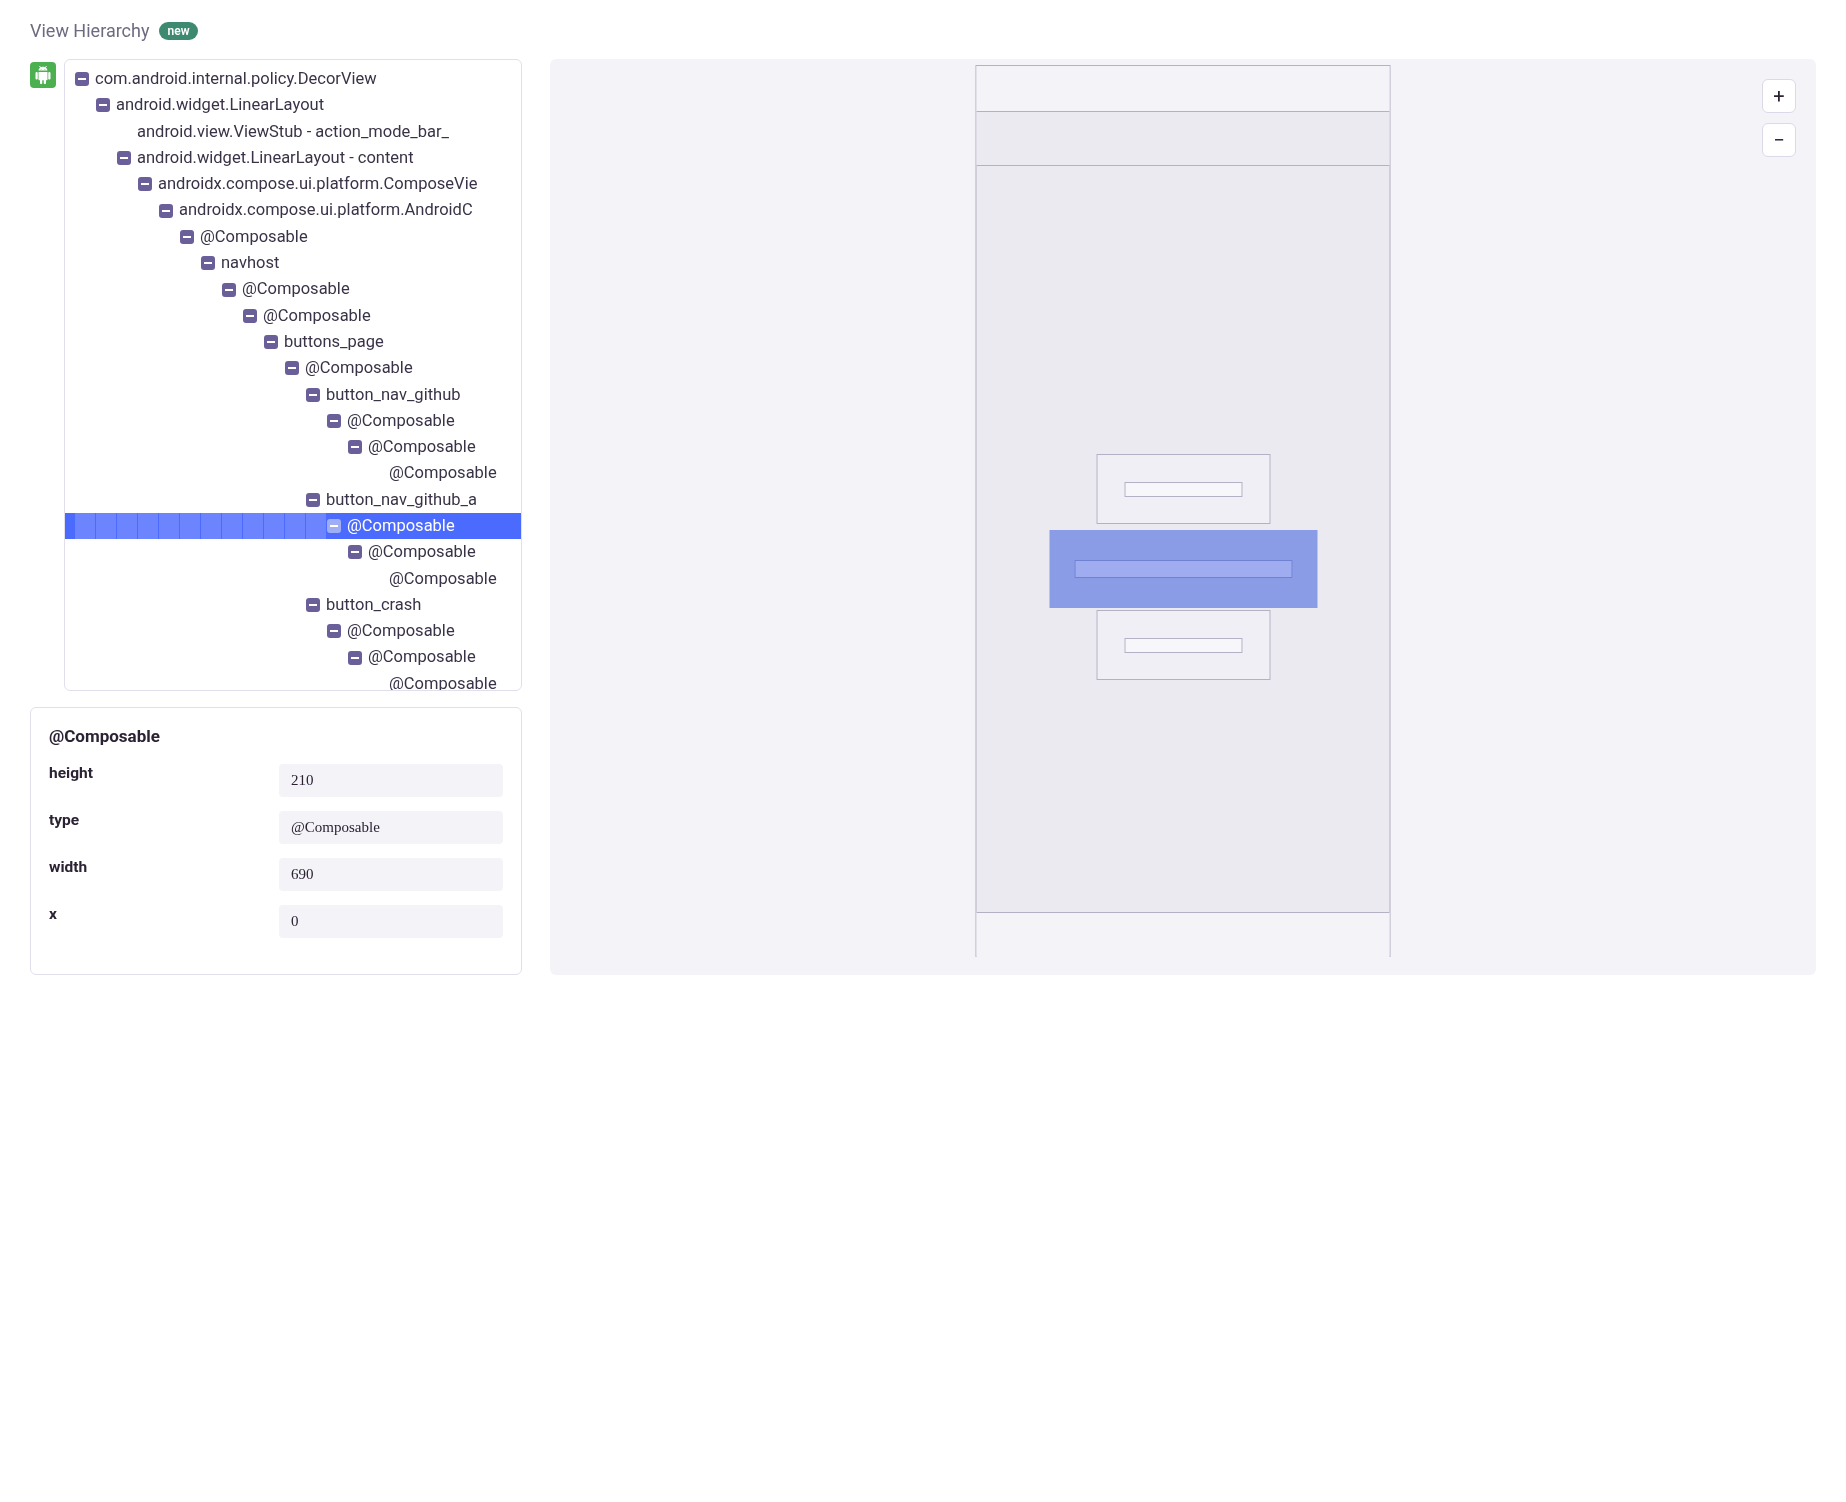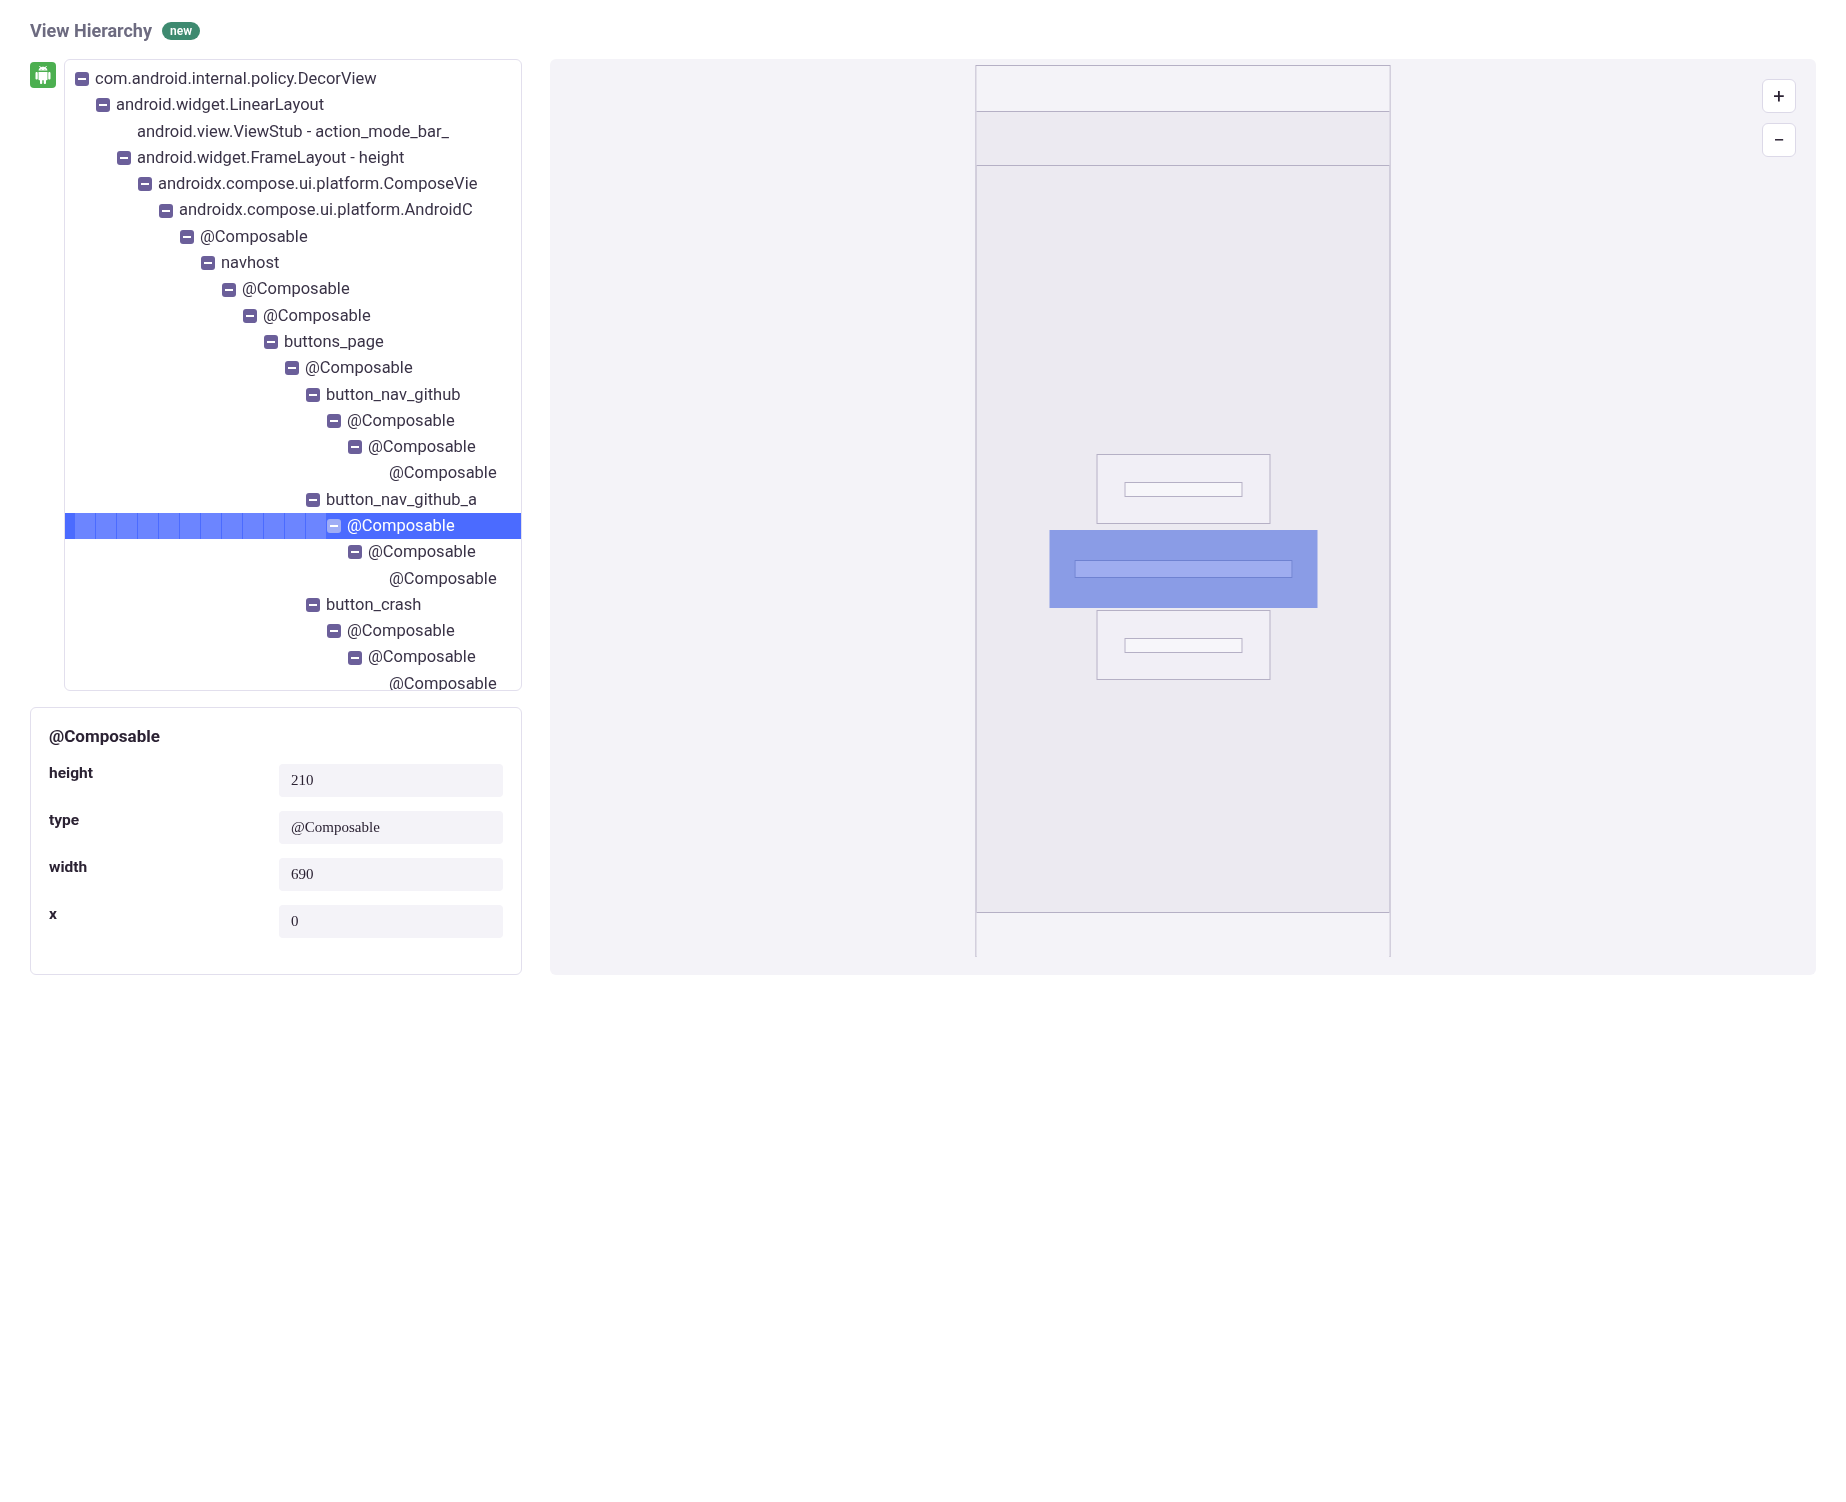--- a/index.html
+++ b/index.html
@@ -11,21 +11,21 @@
     font-size: 16px;
   }
   .header {
     display: flex;
     align-items: center;
     gap: 10px;
     margin-bottom: 18px;
   }
   .header-title {
     font-size: 18px;
-    font-weight: 700;
+    font-weight: 400;
     color: #6d6b80;
   }
   .badge {
     background: #3e8a70;
     color: #fff;
     font-size: 12px;
     font-weight: 600;
     padding: 2px 8px;
     border-radius: 10px;
     text-align: right;
@@ -282,21 +282,21 @@
               <span class="indent"></span>
               <span class="indent"></span>
               <span class="noexpand"></span>
               <span class="tree-label">android.view.ViewStub - action_mode_bar_</span>
             </div>
             <div class="tree-row">
               <span style="width: 10px; display: inline-block; flex-shrink: 0;"></span>
               <span class="indent"></span>
               <span class="indent"></span>
               <span class="toggle"></span>
-              <span class="tree-label">android.widget.FrameLayout - height</span>
+              <span class="tree-label">android.widget.LinearLayout - content</span>
             </div>
             <div class="tree-row">
               <span style="width: 10px; display: inline-block; flex-shrink: 0;"></span>
               <span class="indent"></span>
               <span class="indent"></span>
               <span class="indent"></span>
               <span class="toggle"></span>
               <span class="tree-label">androidx.compose.ui.platform.ComposeVie</span>
             </div>
             <div class="tree-row">

